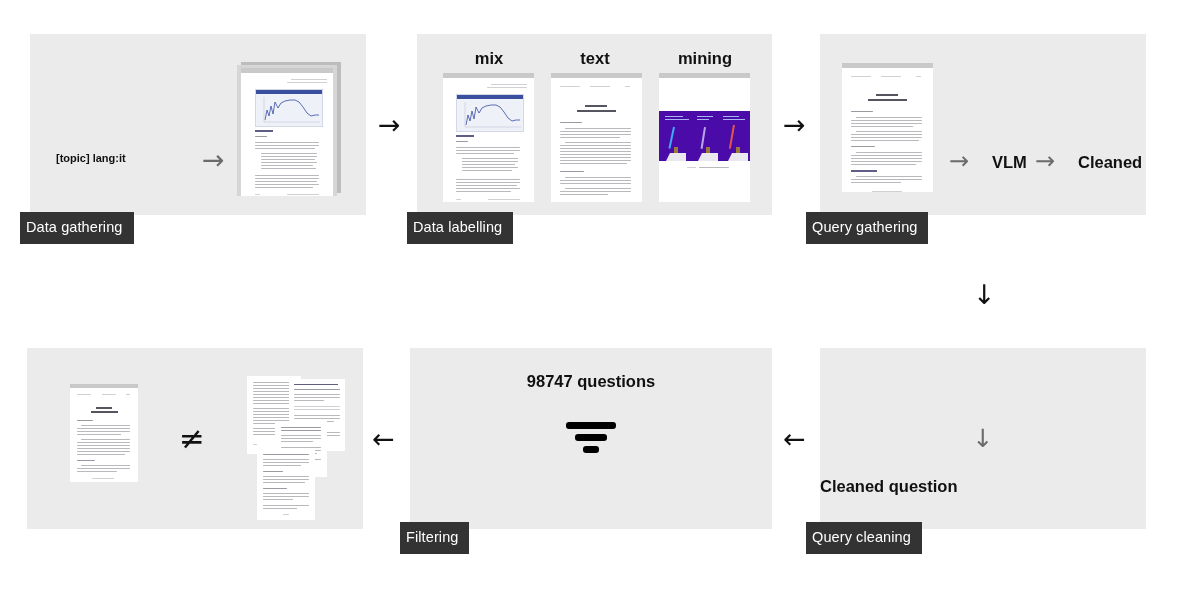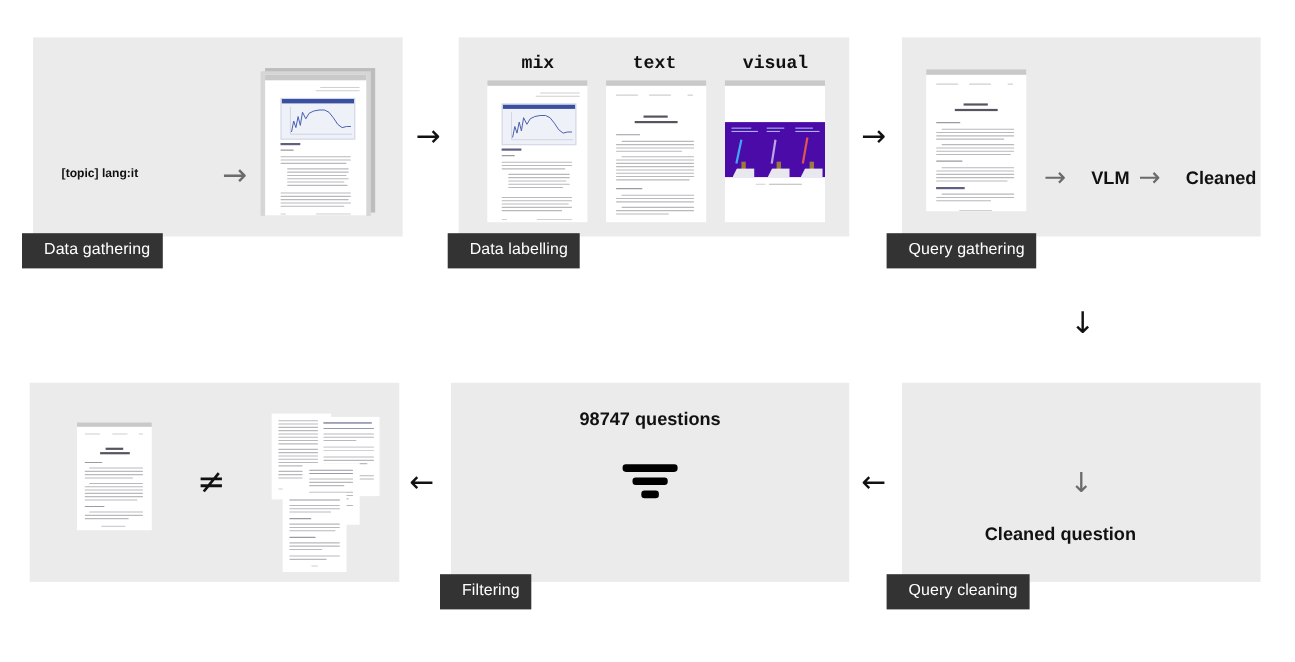--- a/index.html
+++ b/index.html
@@ -17,21 +17,21 @@
     position:absolute;
     background:#ebebeb;
     box-sizing:border-box;
   }
   .panel-label{
     position:absolute;
     background:#333333;
     color:#ffffff;
     font-size:14.5px;
     line-height:1;
-    padding:8px 11px 9px 20px;
+    padding:8px 11px 9px 6px;
     white-space:nowrap;
     letter-spacing:0.1px;
   }
 
   
   .arrow{
     position:absolute;
     color:#111;
     font-size:27px;
     line-height:1;
@@ -101,21 +101,21 @@
   .f3{width:16px;height:7px;}
 
   .neq{
     position:absolute;
     font-size:31px;color:#111;line-height:1;
     font-family:"DejaVu Sans", sans-serif;
   }
 
   .col-head{
     position:absolute;font-weight:bold;color:#111;font-size:16.5px;
-    text-align:center;line-height:1;font-family:Liberation Mono, monospace;
+    text-align:center;line-height:1;
   }
 </style>
 </head>
 <body>
 
 <div class="stage">
 
   <div class="panel" style="left:30px;top:34px;width:336px;height:181px;">
 
     <div class="bold-txt" style="left:26px;top:119px;font-size:11px;">[topic] lang:it</div>
@@ -164,21 +164,21 @@
     </div>
   </div>
   <div class="panel-label" style="left:20px;top:212px;">Data gathering</div>
 
   <div class="arrow" style="left:378px;top:111px;">→</div>
 
   <div class="panel" style="left:417px;top:34px;width:355px;height:181px;">
 
     <div class="col-head" style="left:22px;top:16px;width:100px;">mix</div>
     <div class="col-head" style="left:128px;top:16px;width:100px;">text</div>
-    <div class="col-head" style="left:238px;top:16px;width:100px;">visual</div>
+    <div class="col-head" style="left:238px;top:16px;width:100px;">mining</div>
 
     <div class="doc" style="left:26px;top:39px;width:91px;height:129px;">
       <div class="topbar"></div>
       <div class="doc-inner">
         <div class="tl lt" style="left:48px;top:6px;width:36px;"></div>
         <div class="tl lt" style="left:44px;top:9px;width:40px;"></div>
         <div class="minichart" style="left:13px;top:16px;width:66px;height:36px;">
           <div class="cbar"></div>
           <svg width="66" height="32" viewBox="0 0 66 32">
             <polyline points="9,26 11,16 13,22 15,12 17,20 19,8 22,14 25,9 29,7 34,6 39,6 43,8 47,13 51,19 55,22 59,21 63,21" fill="none" stroke="#4a5fae" stroke-width="0.9"></polyline>
@@ -315,21 +315,21 @@
     <div class="bold-txt" style="left:258px;top:120px;font-size:16.5px;">Cleaned</div>
   </div>
   <div class="panel-label" style="left:806px;top:212px;">Query gathering</div>
 
   <div class="arrow" style="left:973px;top:281px;">↓</div>
 
   <div class="panel" style="left:820px;top:348px;width:326px;height:181px;">
 
     <div class="arrow arrow-gray" style="left:0;top:78px;width:326px;text-align:center;font-size:25px;">↓</div>
 
-    <div class="bold-txt" style="left:0;top:130px;width:288px;text-align:center;font-size:16.5px;">Cleaned question</div>
+    <div class="bold-txt" style="left:0;top:130px;width:288px;text-align:left;font-size:16.5px;">Cleaned question</div>
   </div>
   <div class="panel-label" style="left:806px;top:522px;">Query cleaning</div>
 
   <div class="arrow" style="left:783px;top:425px;">←</div>
 
   <div class="panel" style="left:410px;top:348px;width:362px;height:181px;">
     <div class="bold-txt" style="left:0;top:25px;width:362px;text-align:center;font-size:16.5px;">98747 questions</div>
 
     <div class="filter-icon" style="left:156px;top:74px;width:50px;">
       <i class="f1"></i>

